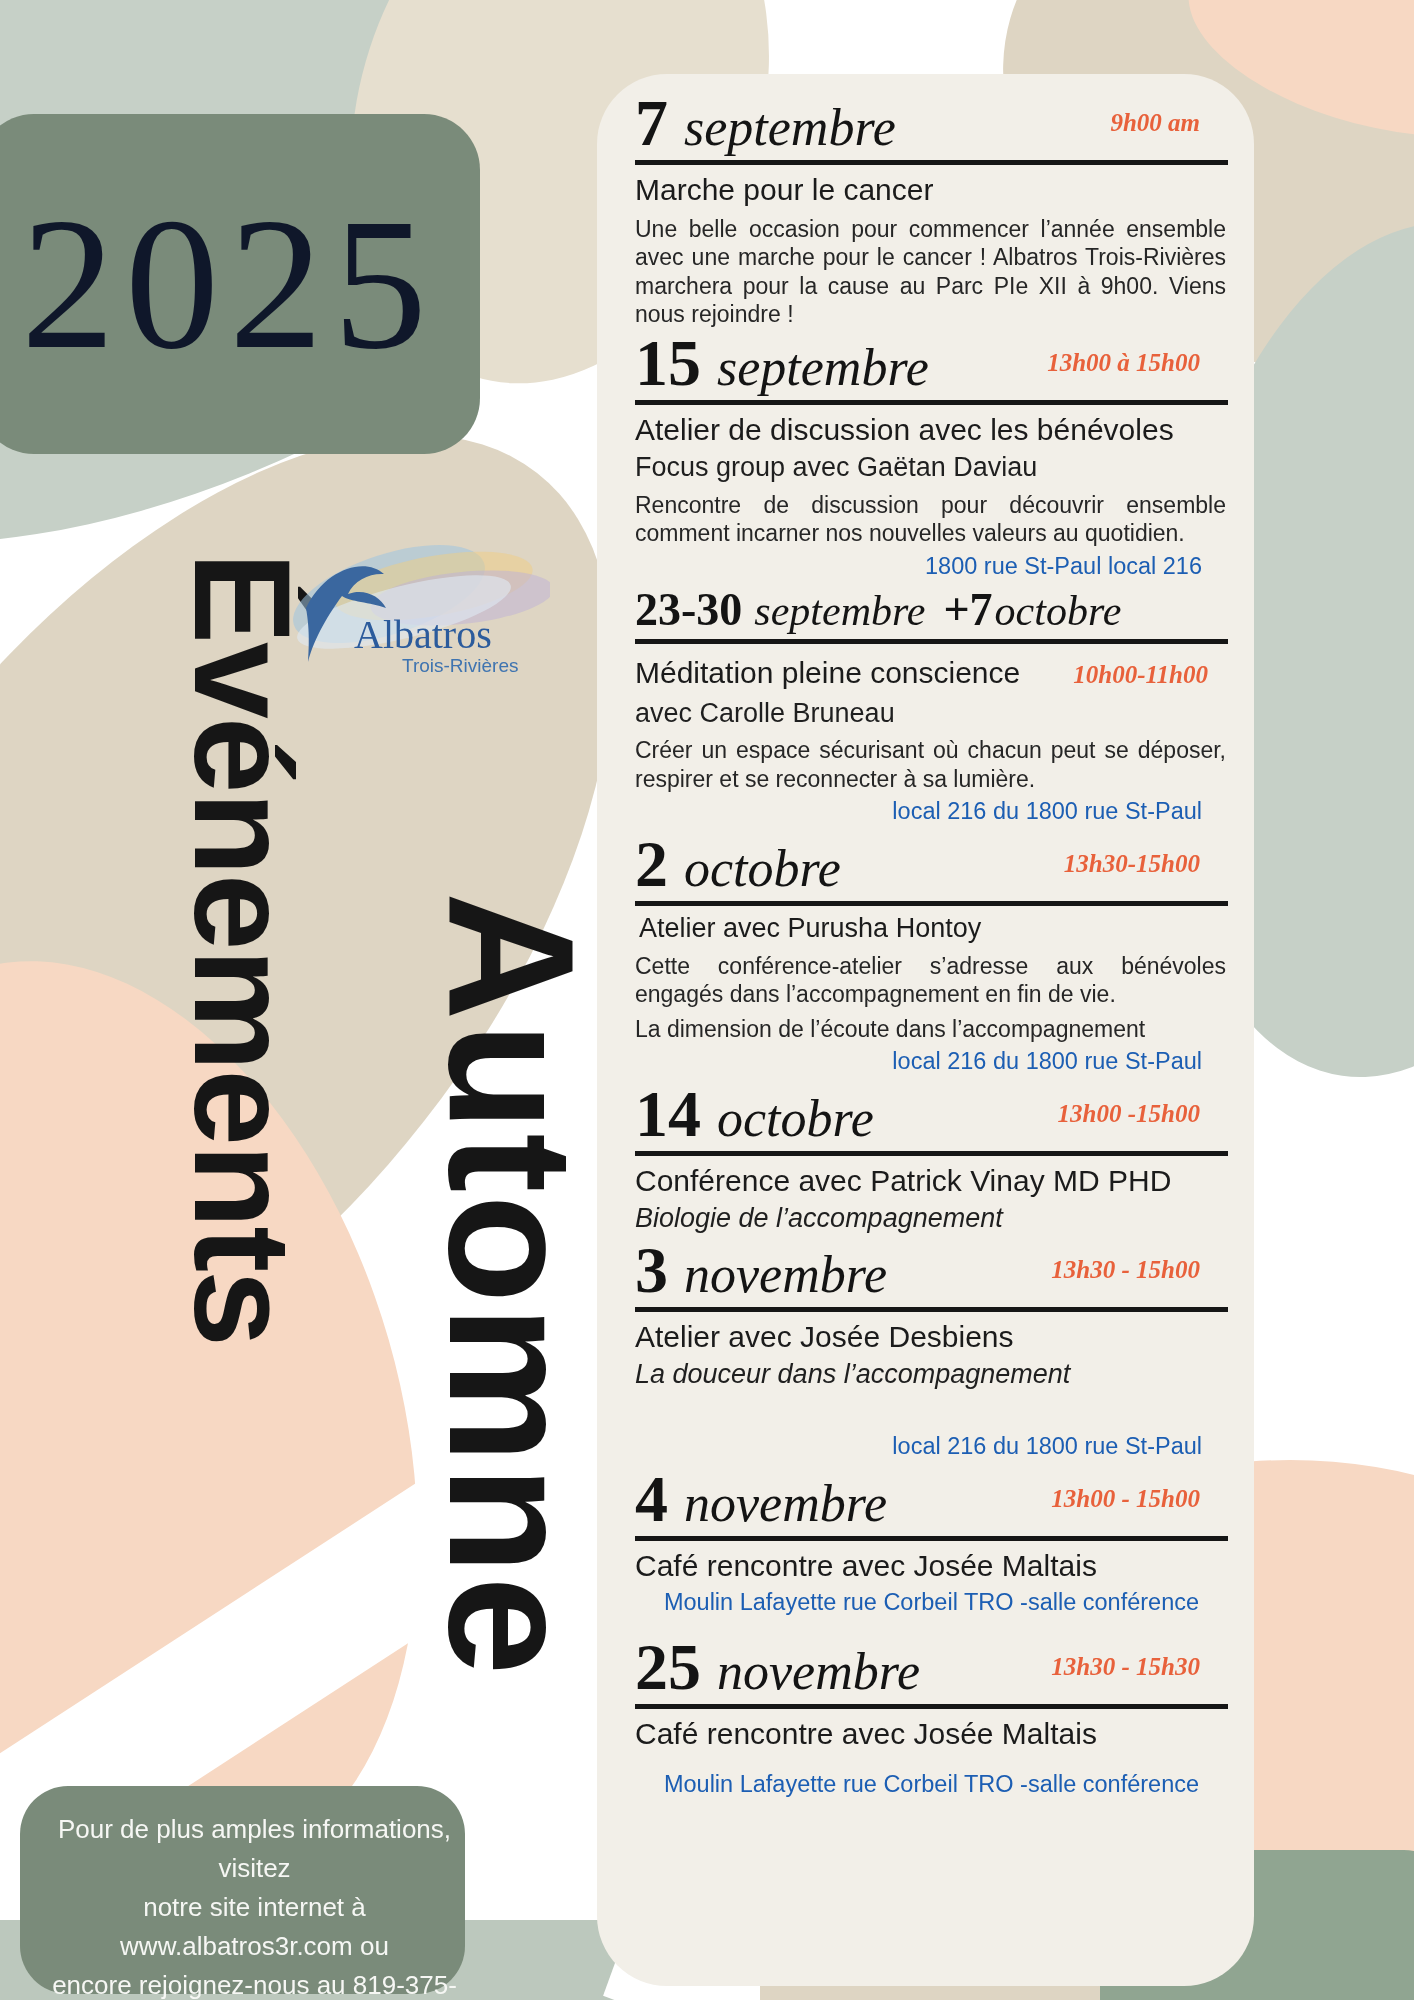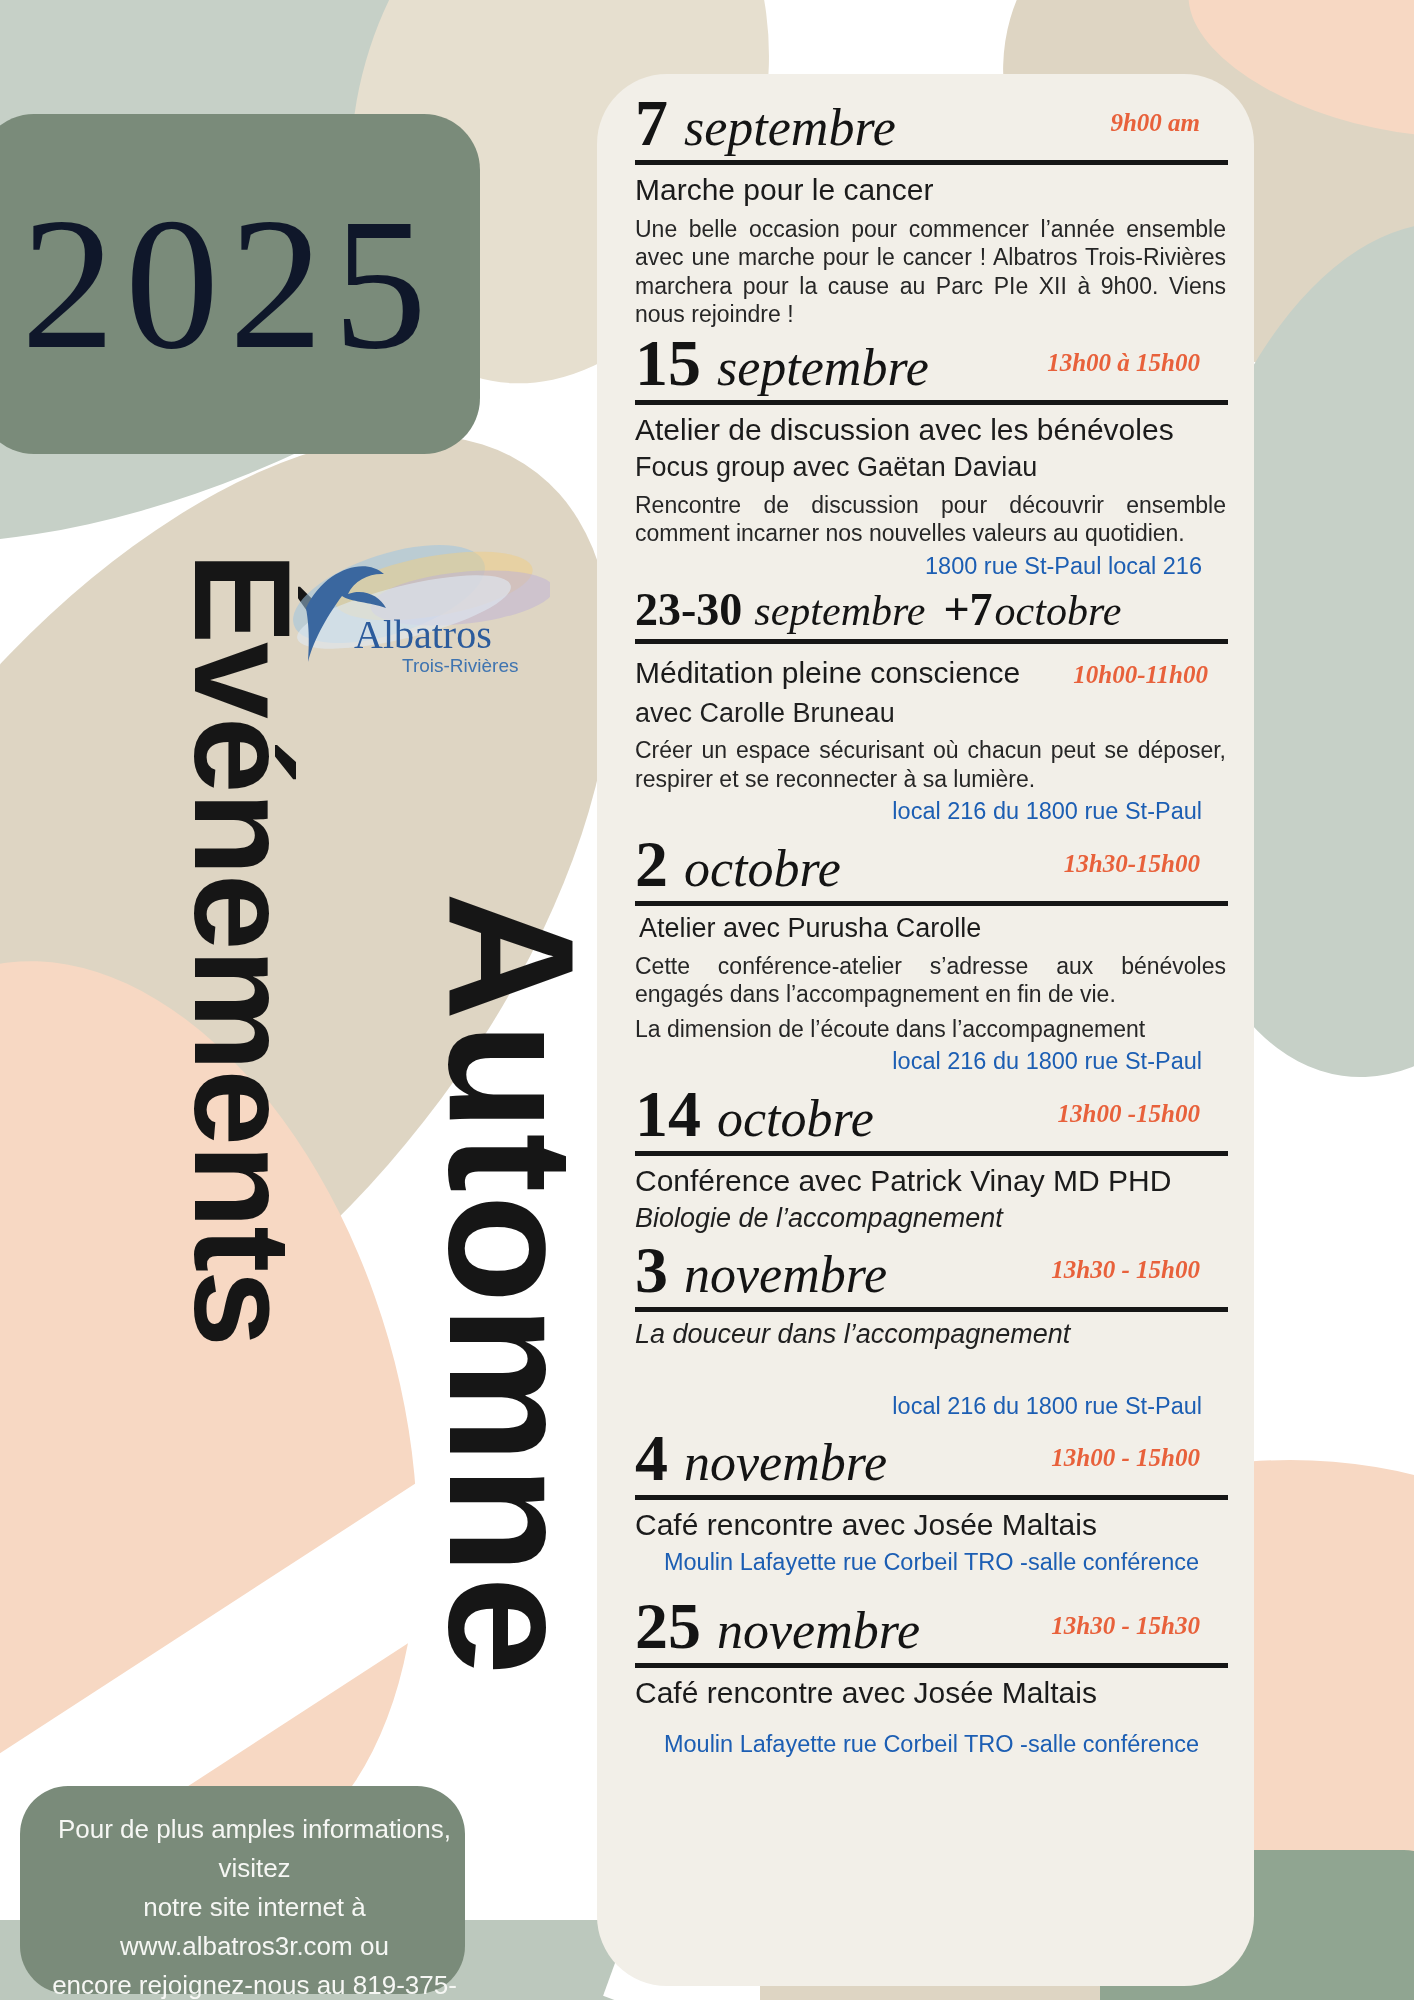--- a/index.html
+++ b/index.html
@@ -172,21 +172,21 @@
     <p class="ev-desc"><span data-bind="events.2.desc1">Créer un espace sécurisant où chacun peut se déposer, respirer et se reconnecter à sa lumière.</span></p>
     <div class="ev-loc" data-bind="events.2.location">local 216 du 1800 rue St-Paul</div>
   </section>
 
   <section class="ev">
     <header class="ev-head">
       <span class="day" data-bind="events.3.day">2</span>
       <span class="month" data-bind="events.3.month">octobre</span>
       <span class="ev-time" data-bind="events.3.header_time">13h30-15h00</span>
     </header>
-    <h2 class="ev-title sm" data-bind="events.3.title">Atelier avec Purusha Carolle</h2>
+    <h2 class="ev-title sm" data-bind="events.3.title">Atelier avec Purusha Hontoy</h2>
     <p class="ev-desc"><span data-bind="events.3.desc2">Cette conférence-atelier s’adresse aux bénévoles engagés dans l’accompagnement en fin de vie.</span></p>
     <p class="ev-desc"><span data-bind="events.3.desc1">La dimension de l’écoute dans l’accompagnement</span></p>
     <div class="ev-loc" data-bind="events.3.location">local 216 du 1800 rue St-Paul</div>
   </section>
 
   <section class="ev">
     <header class="ev-head">
       <span class="day" data-bind="events.4.day">14</span>
       <span class="month" data-bind="events.4.month">octobre</span>
       <span class="ev-time" data-bind="events.4.header_time">13h00 -15h00</span>
@@ -194,20 +194,21 @@
     <h2 class="ev-title" data-bind="events.4.title">Conférence avec Patrick Vinay  MD PHD</h2>
     <div class="ev-sub it" data-bind="events.4.subtitle_italic">Biologie de l’accompagnement</div>
   </section>
 
   <section class="ev">
     <header class="ev-head">
       <span class="day" data-bind="events.5.day">3</span>
       <span class="month" data-bind="events.5.month">novembre</span>
       <span class="ev-time" data-bind="events.5.header_time">13h30 - 15h00</span>
     </header>
+    <h2 class="ev-title" data-bind="events.5.title">Atelier avec Josée Desbiens</h2>
     <div class="ev-sub it" data-bind="events.5.subtitle_italic">La douceur dans l’accompagnement</div>
     <div class="ev-loc gap" data-bind="events.5.location">local 216 du 1800 rue St-Paul</div>
   </section>
 
   <section class="ev">
     <header class="ev-head">
       <span class="day" data-bind="events.6.day">4</span>
       <span class="month" data-bind="events.6.month">novembre</span>
       <span class="ev-time" data-bind="events.6.header_time">13h00 - 15h00</span>
     </header>

